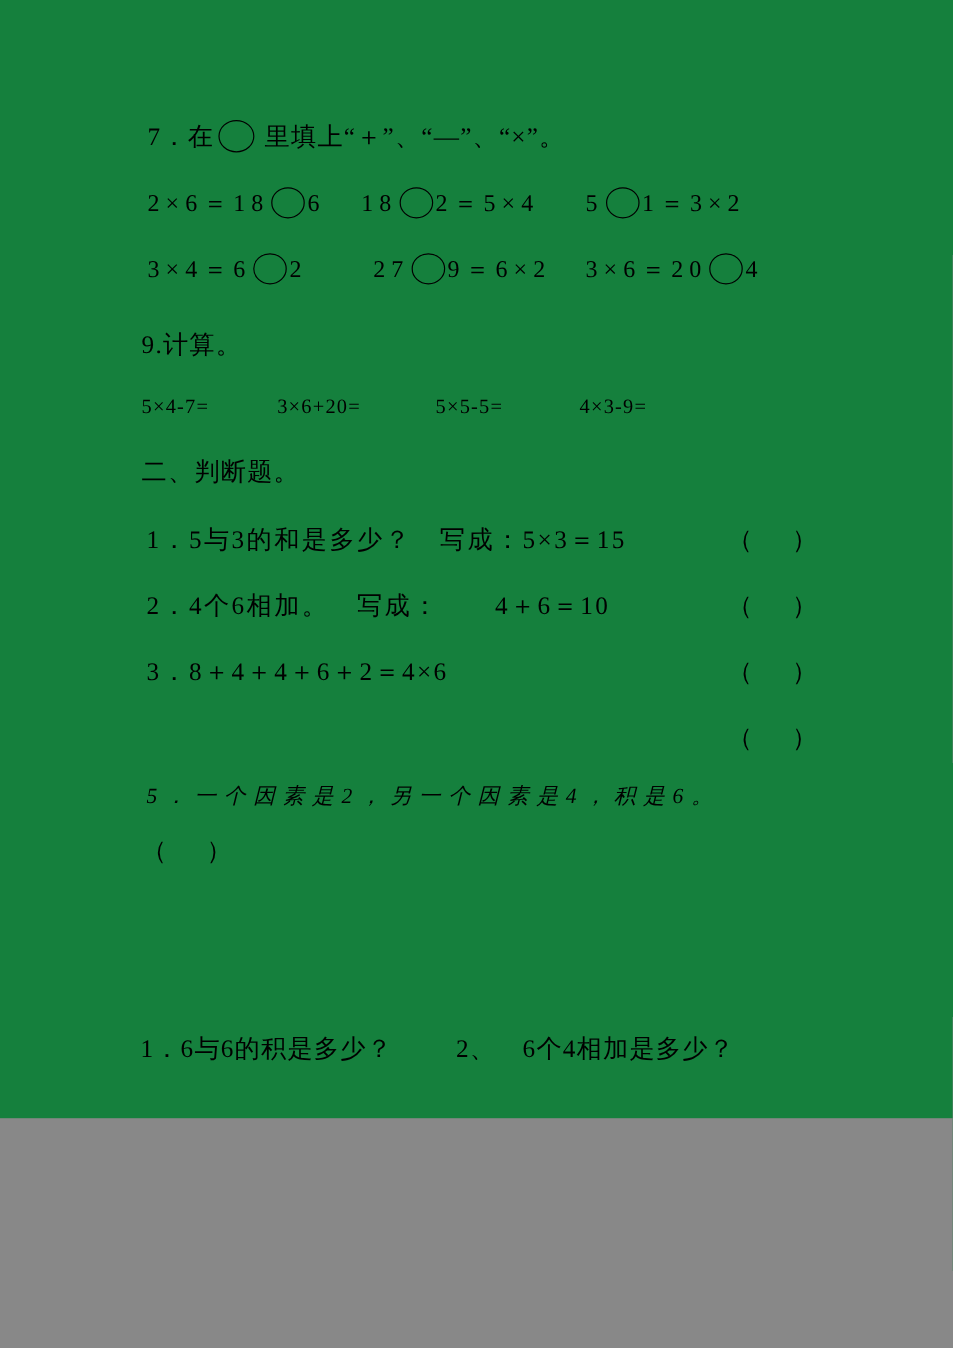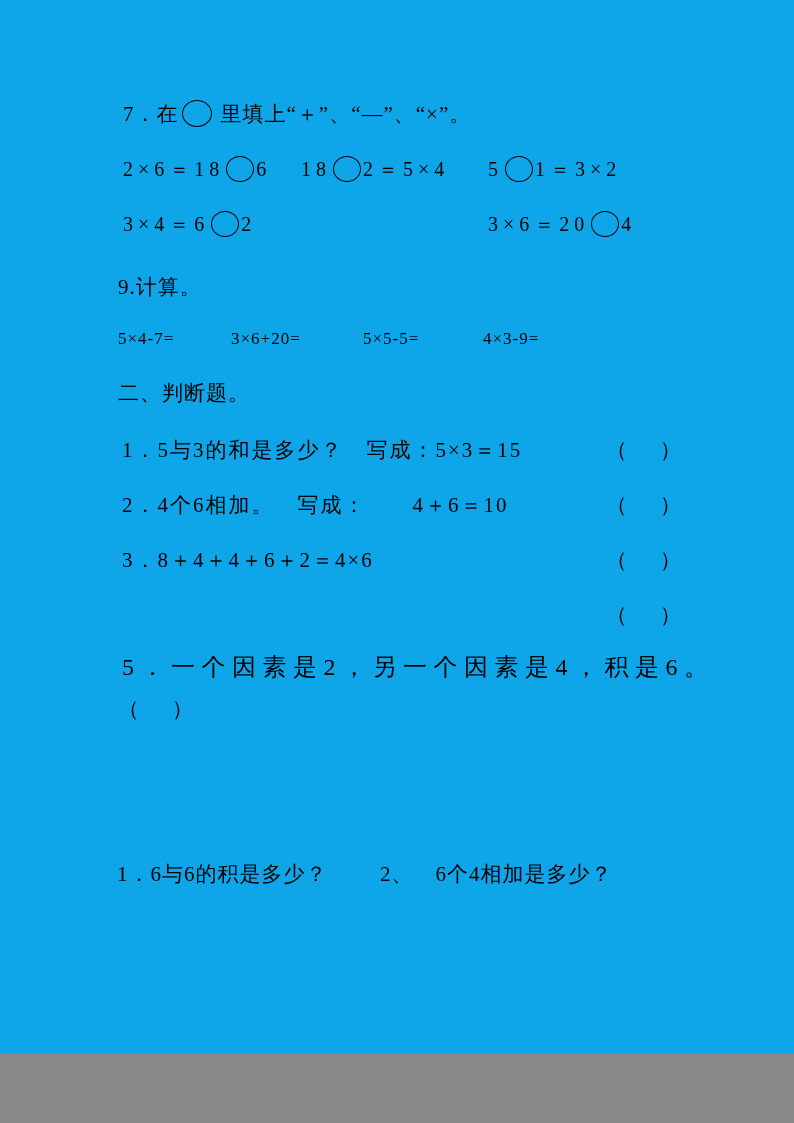--- a/index.html
+++ b/index.html
@@ -1,31 +1,31 @@
 <!DOCTYPE html>
 <html><head>
 <meta charset="utf-8">
 <style>
   html,body { margin:0; padding:0; background:#888; }
   .page {
     position:relative;
-    width:794px; height:1054px;
+    width:794px; height:932px;
     margin:0 auto;
-    background:#0ea5e9;
+    background:#15803d;
     color:#000000;
     font-family:"Liberation Serif","DejaVu Serif",serif;
     font-size:21px;
     overflow:hidden;
   }
   .line { position:absolute; white-space:nowrap; line-height:1.25; }
   .ls1 { letter-spacing:1px; }
   .ls2 { letter-spacing:2px; }
   .eq  { font-size:20px; letter-spacing:5px; }
   .calc{ font-size:17px; letter-spacing:1px; }
-  .wide{ font-size:24px; letter-spacing:6.5px; }
+  .wide{ font-size:18px; letter-spacing:6.5px;font-style:italic; }
   .circle {
     display:inline-block;
     width:26px; height:24px;
     border:1.4px solid #000;
     border-radius:50%;
     vertical-align:-6px;
     margin:0 2px;
   }
   .c-title { width:28px; height:25px; margin:0 9px 0 3px; }
   .paren { position:absolute; letter-spacing:6px; }
@@ -44,20 +44,23 @@
   </div>
   <div class="line eq" style="left:301px; top:156px;">
     <span>18</span><span class="circle"></span><span>2＝5×4</span>
   </div>
   <div class="line eq" style="left:488px; top:156px;">
     <span>5</span><span class="circle"></span><span>1＝3×2</span>
   </div>
 
   <div class="line eq" style="left:123px; top:211px;">
     <span>3×4＝6</span><span class="circle"></span><span>2</span>
+  </div>
+  <div class="line eq" style="left:311px; top:211px;">
+    <span>27</span><span class="circle"></span><span>9＝6×2</span>
   </div>
   <div class="line eq" style="left:488px; top:211px;">
     <span>3×6＝20</span><span class="circle"></span><span>4</span>
   </div>
 
   <div class="line ls1" style="left:118px; top:274px;">9.计算。</div>
 
   <div class="line calc" style="left:118px; top:328px;">5×4-7=</div>
   <div class="line calc" style="left:231px; top:328px;">3×6+20=</div>
   <div class="line calc" style="left:363px; top:328px;text-align:right;">5×5-5=</div>

